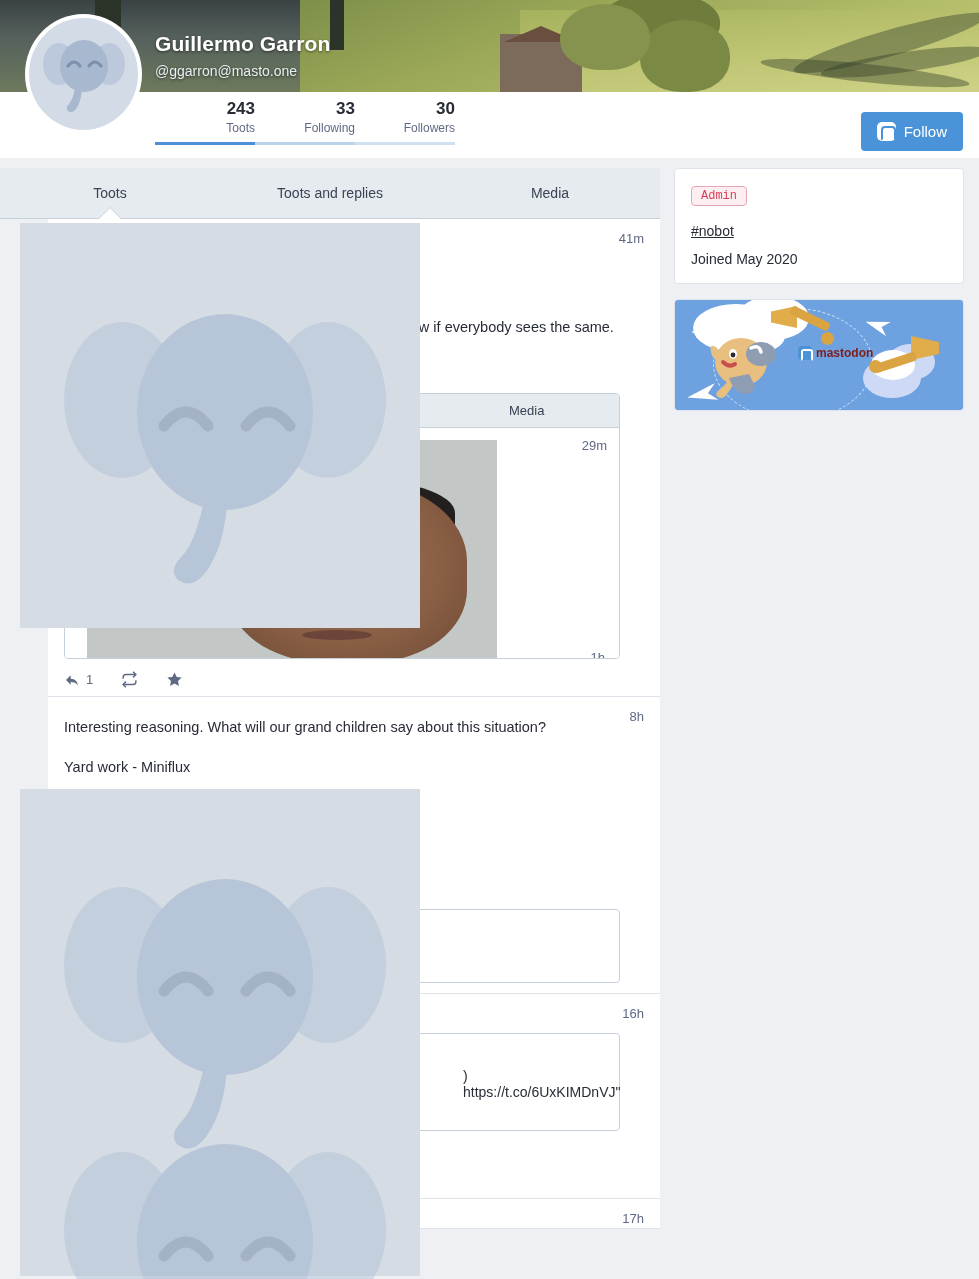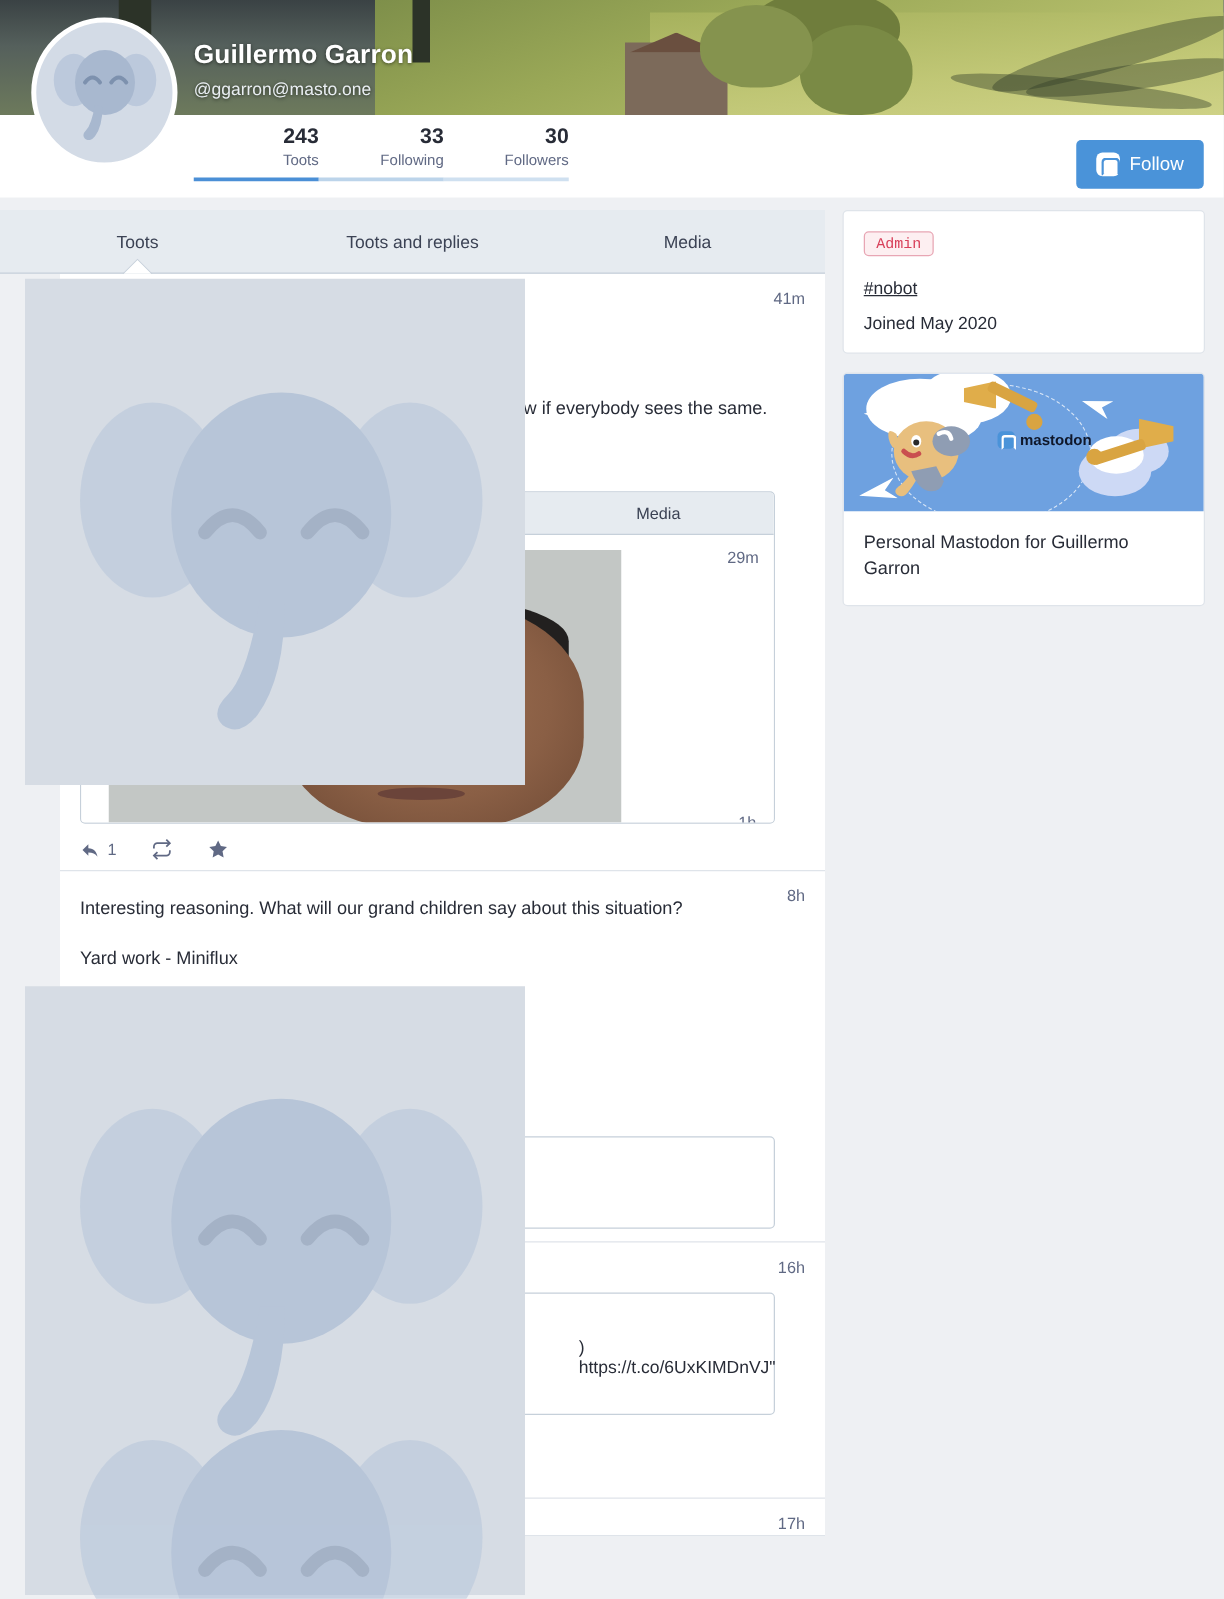--- a/index.html
+++ b/index.html
@@ -145,21 +145,21 @@
   .promo-img { position:relative; width:100%; height:110px; background:#6ea1e0; overflow:hidden; }
   .cloud { position:absolute; background:#fff; border-radius:50%; }
   .cloud-b { position:absolute; background:#cdd9f5; border-radius:50%; }
   .plane { position:absolute; background:#fff; clip-path:polygon(0 50%,100% 0,70% 50%,100% 100%);
      border:0; }
   .tr-horn { position:absolute; background:#d9a441; border-radius:50%; }
   .tr-tube { position:absolute; background:#d9a441; border-radius:3px; }
   .tr-bell { position:absolute; background:#e0ad4a; clip-path:polygon(0 25%,100% 0,100% 100%,0 75%); }
   .eleph-mascot { position:absolute; left:28px; top:28px; }
   .masto-pill { position:absolute; left:123px; top:46px; display:flex; align-items:center; gap:4px;
-     font-size:12px; color:#0f172a; font-weight:600;text-align:center; }
+     font-size:12px; color:#7f1d1d; font-weight:600;text-align:center; }
   .masto-pill .sq { width:14px; height:14px; background:#4a93d9; border-radius:4px; position:relative; }
   .masto-pill .sq::after { content:""; position:absolute; left:3px; top:3px; width:8px; height:8px;
      border:2px solid #fff; border-bottom-color:transparent; border-radius:3px 3px 1px 1px; }
   .dashed-ring { position:absolute; left:38px; top:8px; width:160px; height:112px;
      border:1px dashed rgba(255,255,255,.7); border-radius:50%; }
   .promo-txt { padding:15px 16px 18px 16px; font-size:14.5px; color:#282c37; line-height:21px; }
   .wm-block { position:absolute; background:#d6dce4; z-index:30; pointer-events:none; }
   .wm-eleph { position:absolute; z-index:31; pointer-events:none; opacity:.55; }
 </style>
 </head>
@@ -416,21 +416,20 @@
             <ellipse cx="30" cy="26" rx="4" ry="5" fill="#fff"></ellipse>
             <circle cx="30" cy="27" r="2.4" fill="#2a2a2a"></circle>
             <path d="M20 34 q6 6 12 2" stroke="#c94f4f" stroke-width="4" fill="none" stroke-linecap="round"></path>
             <path d="M48 20 q8 -4 10 4" stroke="#fff" stroke-width="3.5" fill="none" stroke-linecap="round"></path>
           </svg>
           <div class="masto-pill">
             <span class="sq"></span>
             <span>mastodon</span>
           </div>
         </div>
-        <div class="promo-txt">Personal Mastodon for Guillermo Garron</div>
       </div>
     </div>
   </div>
 
   <div class="wm-block" style="left:20px;top:223px;width:400px;height:405px;"></div>
   <div class="wm-block" style="left:20px;top:789px;width:400px;height:487px;"></div>
 
   <svg class="wm-eleph" style="left:60px;top:280px;" width="330" height="330" viewBox="0 0 330 330">
     <ellipse cx="62" cy="120" rx="58" ry="78" fill="#b7c6da"></ellipse>
     <ellipse cx="268" cy="120" rx="58" ry="78" fill="#b7c6da"></ellipse>

